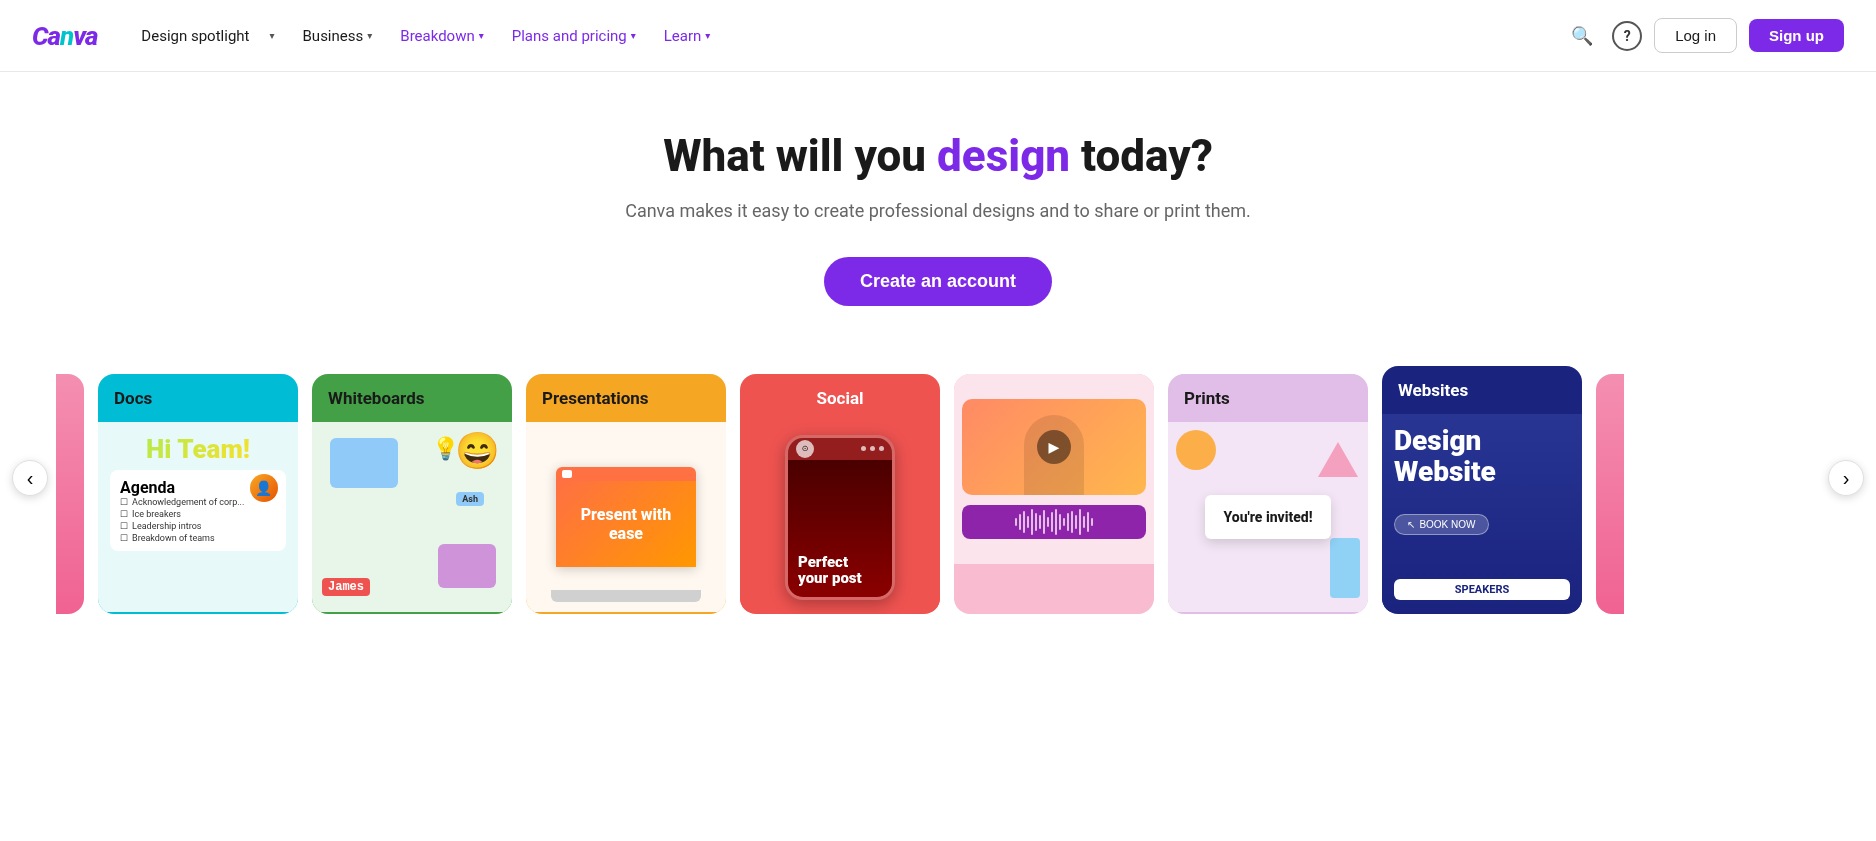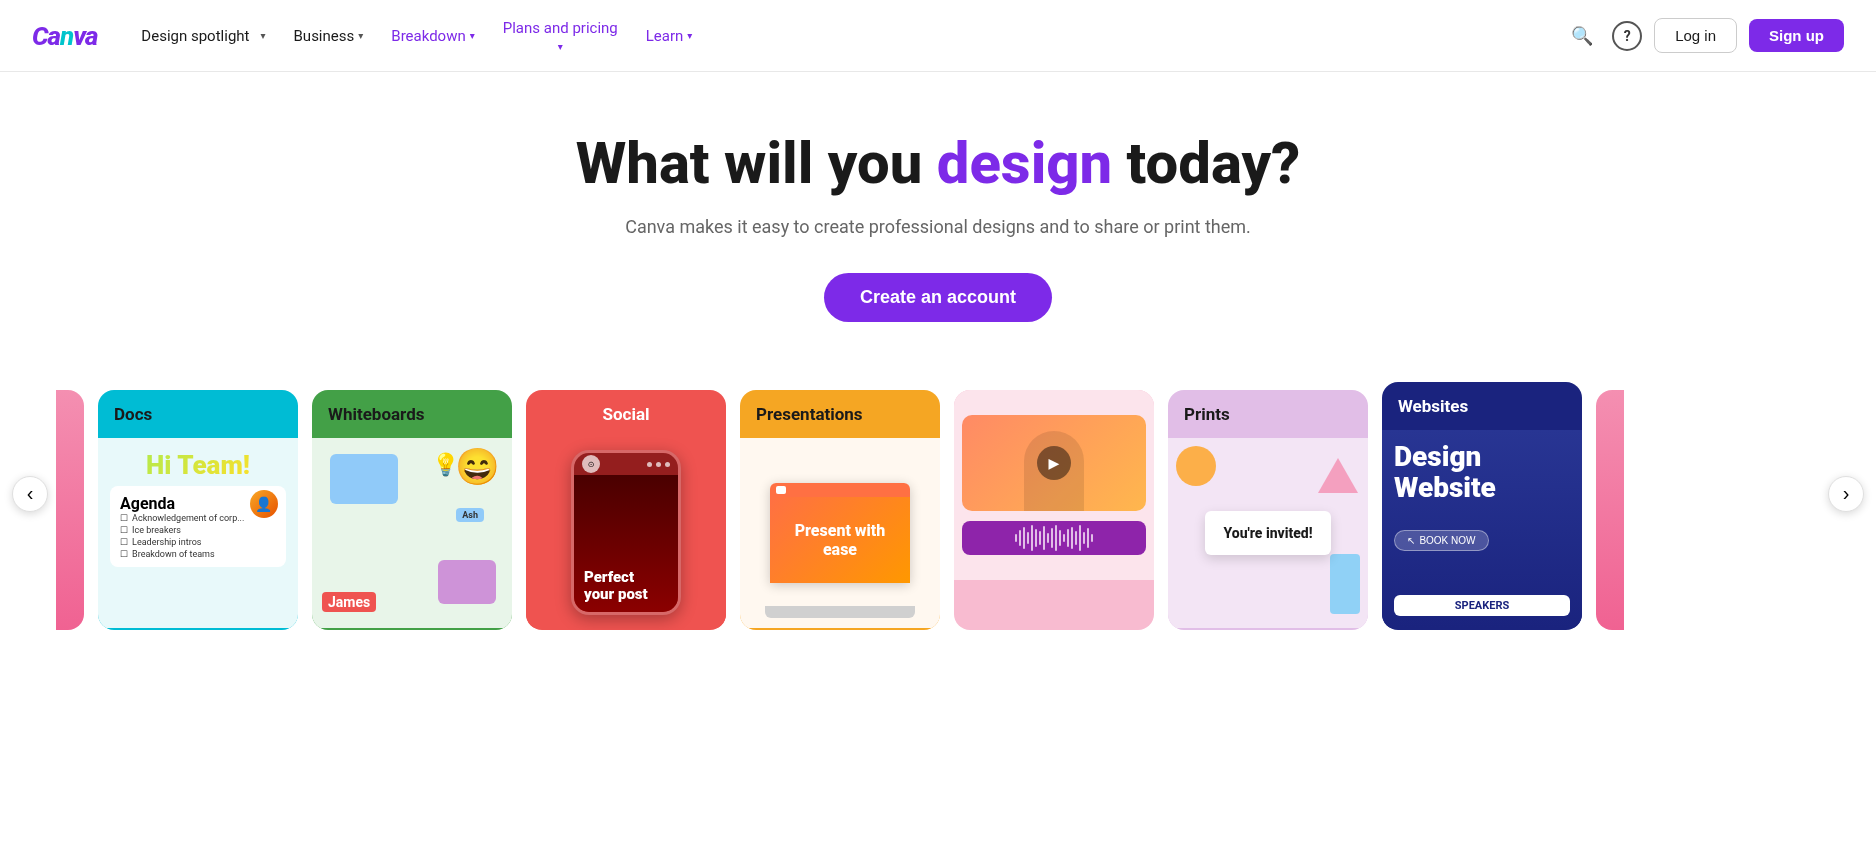--- a/index.html
+++ b/index.html
@@ -11,52 +11,52 @@
   </style>
 </head>
 <body>
 
 <nav style="display:flex;align-items:center;height:72px;padding:0 32px;border-bottom:1px solid #e8e8e8;">
   <div style="font-size:26px;font-weight:800;font-style:italic;margin-right:32px;cursor:pointer;color:#00c4cc;letter-spacing:-1px;">
     <span style="color:#7d2ae8;">C</span><span style="color:#7d2ae8;">a</span><span style="color:#00c4cc;">n</span><span style="color:#7d2ae8;">v</span><span style="color:#7d2ae8;">a</span>
   </div>
 
   <div style="display:flex;gap:4px;flex:1;">
-    <div style="display:flex;align-items:center;gap:11px;padding:8px 12px;font-size:15px;color:#1a1a1a;cursor:pointer;border-radius:6px;">
+    <div style="display:flex;align-items:center;gap:20px;padding:8px 12px;font-size:15px;color:#1a1a1a;cursor:pointer;border-radius:6px;">
       <span>Design spotlight</span>
       <span style="font-size:10px;color:#555;">▾</span>
     </div>
     <div style="display:flex;align-items:center;gap:4px;padding:8px 12px;font-size:15px;color:#1a1a1a;cursor:pointer;border-radius:6px;">
       <span>Business</span>
       <span style="font-size:10px;color:#555;">▾</span>
     </div>
     <div style="display:flex;align-items:center;gap:4px;padding:8px 12px;font-size:15px;color:#7d2ae8;cursor:pointer;border-radius:6px;">
       <span>Breakdown</span>
       <span style="font-size:10px;color:#7d2ae8;">▾</span>
     </div>
-    <div style="display:flex;align-items:center;gap:4px;padding:8px 12px;font-size:15px;color:#7d2ae8;cursor:pointer;border-radius:6px;flex-direction:column;">
+    <div style="display:flex;align-items:center;gap:4px;padding:8px 12px;font-size:15px;color:#7d2ae8;cursor:pointer;border-radius:6px;">
       <span>Plans and pricing</span>
       <span style="font-size:10px;color:#7d2ae8;">▾</span>
     </div>
     <div style="display:flex;align-items:center;gap:4px;padding:8px 12px;font-size:15px;color:#7d2ae8;cursor:pointer;border-radius:6px;">
       <span>Learn</span>
       <span style="font-size:10px;color:#7d2ae8;">▾</span>
     </div>
   </div>
 
   <div style="display:flex;align-items:center;gap:12px;">
     <div style="width:36px;height:36px;display:flex;align-items:center;justify-content:center;cursor:pointer;border-radius:50%;font-size:18px;color:#333;">🔍</div>
     <div style="width:30px;height:30px;border:2px solid #555;border-radius:50%;display:flex;align-items:center;justify-content:center;font-size:14px;font-weight:700;color:#333;cursor:pointer;">?</div>
     <button style="padding:8px 20px;border:1px solid #ccc;border-radius:8px;font-size:15px;cursor:pointer;background:#fff;color:#1a1a1a;font-weight:500;">Log in</button>
     <button style="padding:8px 20px;border-radius:8px;font-size:15px;cursor:pointer;background:#7d2ae8;color:#fff;font-weight:600;border:none;">Sign up</button>
   </div>
 </nav>
 
 <section style="text-align:center;padding:60px 40px 40px;">
-  <h1 style="font-size:58px;font-weight:800;color:#1a1a1a;line-height:1.1;margin-bottom:20px;">
+  <h1 style="font-size:44px;font-weight:800;color:#1a1a1a;line-height:1.1;margin-bottom:20px;">
     <span>What will you </span><span style="color:#7d2ae8;">design</span><span> today?</span>
   </h1>
   <p style="font-size:18px;color:#666;margin-bottom:36px;">Canva makes it easy to create professional designs and to share or print them.</p>
   <button style="padding:14px 36px;background:#7d2ae8;color:#fff;border:none;border-radius:40px;font-size:18px;font-weight:600;cursor:pointer;">Create an account</button>
 </section>
 
 <section style="position:relative;padding:20px 0 0;display:flex;align-items:center;">
 
   <button style="position:absolute;left:12px;top:50%;transform:translateY(-20px);width:36px;height:36px;background:#fff;border:1px solid #e0e0e0;border-radius:50%;display:flex;align-items:center;justify-content:center;cursor:pointer;z-index:10;font-size:20px;box-shadow:0 2px 8px rgba(0,0,0,0.15);">‹</button>
 
@@ -80,57 +80,57 @@
     </div>
 
     <div style="flex:0 0 200px;border-radius:16px;overflow:hidden;height:240px;background:#43a047;">
       <div style="font-size:17px;font-weight:700;padding:14px 16px;color:#1a1a1a;">Whiteboards</div>
       <div style="background:#e8f5e9;height:calc(100% - 50px);position:relative;overflow:hidden;">
         <div style="position:absolute;left:18px;top:16px;width:68px;height:50px;background:#90caf9;border-radius:6px;"></div>
         <div style="position:absolute;right:16px;bottom:24px;width:58px;height:44px;background:#ce93d8;border-radius:6px;"></div>
         <div style="position:absolute;top:8px;right:12px;font-size:36px;">😄</div>
         <div style="position:absolute;top:14px;right:52px;font-size:22px;">💡</div>
         <div style="position:absolute;right:28px;top:70px;background:#90caf9;color:#333;font-size:9px;font-weight:700;border-radius:4px;padding:2px 6px;">Ash</div>
-        <div style="position:absolute;bottom:16px;left:10px;background:#ef5350;color:#fff;font-size:14px;font-weight:700;border-radius:4px;padding:2px 6px;">James</div>
+        <div style="position:absolute;bottom:16px;left:10px;background:#ef5350;color:#fff;font-size:12px;font-weight:700;border-radius:4px;padding:2px 6px;font-family:Liberation Mono, monospace;">James</div>
+      </div>
+    </div>
+
+    <div style="flex:0 0 200px;border-radius:16px;overflow:hidden;height:240px;background:#f5a623;">
+      <div style="font-size:17px;font-weight:700;padding:14px 16px;color:#1a1a1a;">Presentations</div>
+      <div style="height:calc(100% - 50px);display:flex;align-items:center;justify-content:center;background:#fff8f0;position:relative;">
+
+        <div style="width:140px;height:100px;background:#fff;border-radius:6px 6px 0 0;box-shadow:0 2px 12px rgba(0,0,0,0.2);overflow:hidden;position:relative;">
+
+          <div style="height:14px;background:#ff7043;display:flex;align-items:center;padding:0 6px;">
+            <div style="width:10px;height:8px;background:#fff;border-radius:2px;margin-right:4px;"></div>
+          </div>
+          <div style="background:linear-gradient(135deg,#ff7043,#ff9800);height:86px;display:flex;align-items:center;justify-content:center;padding:8px;">
+            <div style="color:#fff;font-size:16px;font-weight:800;text-align:center;line-height:1.2;">Present with ease</div>
+          </div>
+        </div>
+        <div style="position:absolute;bottom:10px;width:150px;height:12px;background:#d0d0d0;border-radius:0 0 6px 6px;"></div>
       </div>
     </div>
 
     <div style="flex:0 0 200px;border-radius:16px;overflow:hidden;height:240px;background:#ef5350;">
       <div style="font-size:17px;font-weight:700;padding:14px 16px;color:#fff;text-align:center;">Social</div>
       <div style="height:calc(100% - 50px);display:flex;align-items:center;justify-content:center;background:#ef5350;">
         <div style="width:110px;height:165px;background:#c62828;border-radius:18px;border:3px solid rgba(255,255,255,0.3);overflow:hidden;position:relative;box-shadow:0 4px 16px rgba(0,0,0,0.3);">
           <div style="height:22px;background:rgba(0,0,0,0.25);display:flex;align-items:center;justify-content:space-between;padding:0 8px;">
             <div style="width:18px;height:18px;background:rgba(255,255,255,0.7);border-radius:50%;display:flex;align-items:center;justify-content:center;font-size:8px;">⊙</div>
             <div style="display:flex;gap:4px;">
               <div style="width:5px;height:5px;background:rgba(255,255,255,0.7);border-radius:50%;"></div>
               <div style="width:5px;height:5px;background:rgba(255,255,255,0.7);border-radius:50%;"></div>
               <div style="width:5px;height:5px;background:rgba(255,255,255,0.7);border-radius:50%;"></div>
             </div>
           </div>
           <div style="flex:1;background:linear-gradient(180deg,#4a0000 0%,#8b0000 100%);height:calc(100% - 22px);display:flex;align-items:flex-end;padding:10px;">
             <div style="color:#fff;font-size:15px;font-weight:900;line-height:1.1;">Perfect your post</div>
           </div>
         </div>
-      </div>
-    </div>
-
-    <div style="flex:0 0 200px;border-radius:16px;overflow:hidden;height:240px;background:#f5a623;">
-      <div style="font-size:17px;font-weight:700;padding:14px 16px;color:#1a1a1a;">Presentations</div>
-      <div style="height:calc(100% - 50px);display:flex;align-items:center;justify-content:center;background:#fff8f0;position:relative;">
-
-        <div style="width:140px;height:100px;background:#fff;border-radius:6px 6px 0 0;box-shadow:0 2px 12px rgba(0,0,0,0.2);overflow:hidden;position:relative;">
-
-          <div style="height:14px;background:#ff7043;display:flex;align-items:center;padding:0 6px;">
-            <div style="width:10px;height:8px;background:#fff;border-radius:2px;margin-right:4px;"></div>
-          </div>
-          <div style="background:linear-gradient(135deg,#ff7043,#ff9800);height:86px;display:flex;align-items:center;justify-content:center;padding:8px;">
-            <div style="color:#fff;font-size:16px;font-weight:800;text-align:center;line-height:1.2;">Present with ease</div>
-          </div>
-        </div>
-        <div style="position:absolute;bottom:10px;width:150px;height:12px;background:#d0d0d0;border-radius:0 0 6px 6px;"></div>
       </div>
     </div>
 
     <div style="flex:0 0 200px;border-radius:16px;overflow:hidden;height:240px;background:#f8bbd0;">
       <div style="height:calc(100% - 50px);display:flex;flex-direction:column;align-items:center;justify-content:center;background:#fce4ec;gap:10px;padding:8px;">
         <div style="width:100%;height:96px;border-radius:10px;overflow:hidden;position:relative;background:linear-gradient(135deg,#ff8a65,#ffb74d);display:flex;align-items:center;justify-content:center;">
 
           <div style="width:60px;height:80px;background:rgba(0,0,0,0.1);border-radius:30px 30px 0 0;position:absolute;bottom:0;left:50%;transform:translateX(-50%);"></div>
           <div style="width:34px;height:34px;background:rgba(0,0,0,0.45);border-radius:50%;display:flex;align-items:center;justify-content:center;color:#fff;font-size:14px;z-index:2;">▶</div>
         </div>

